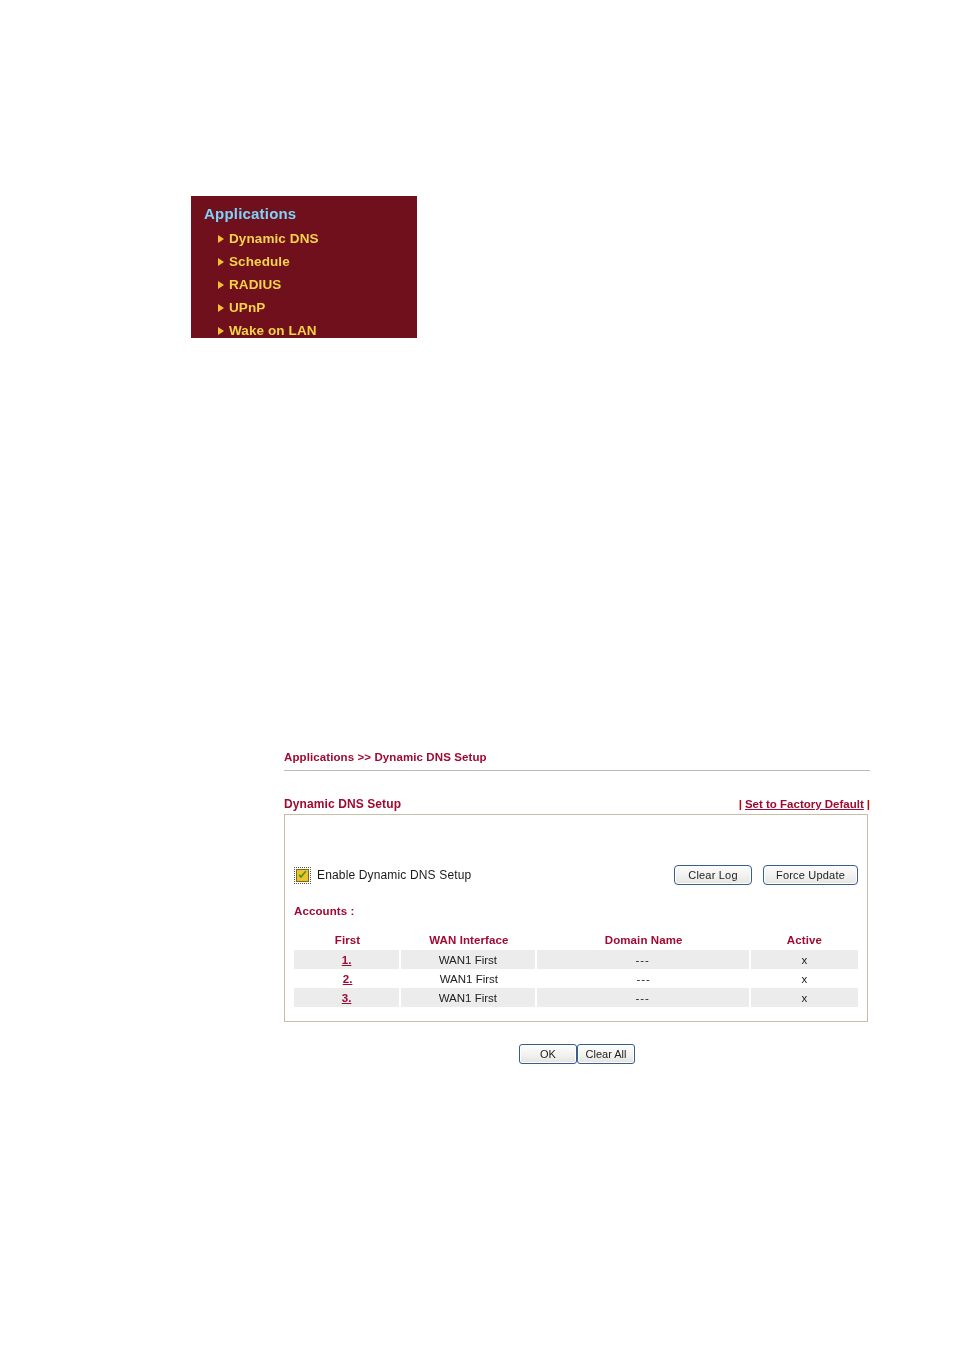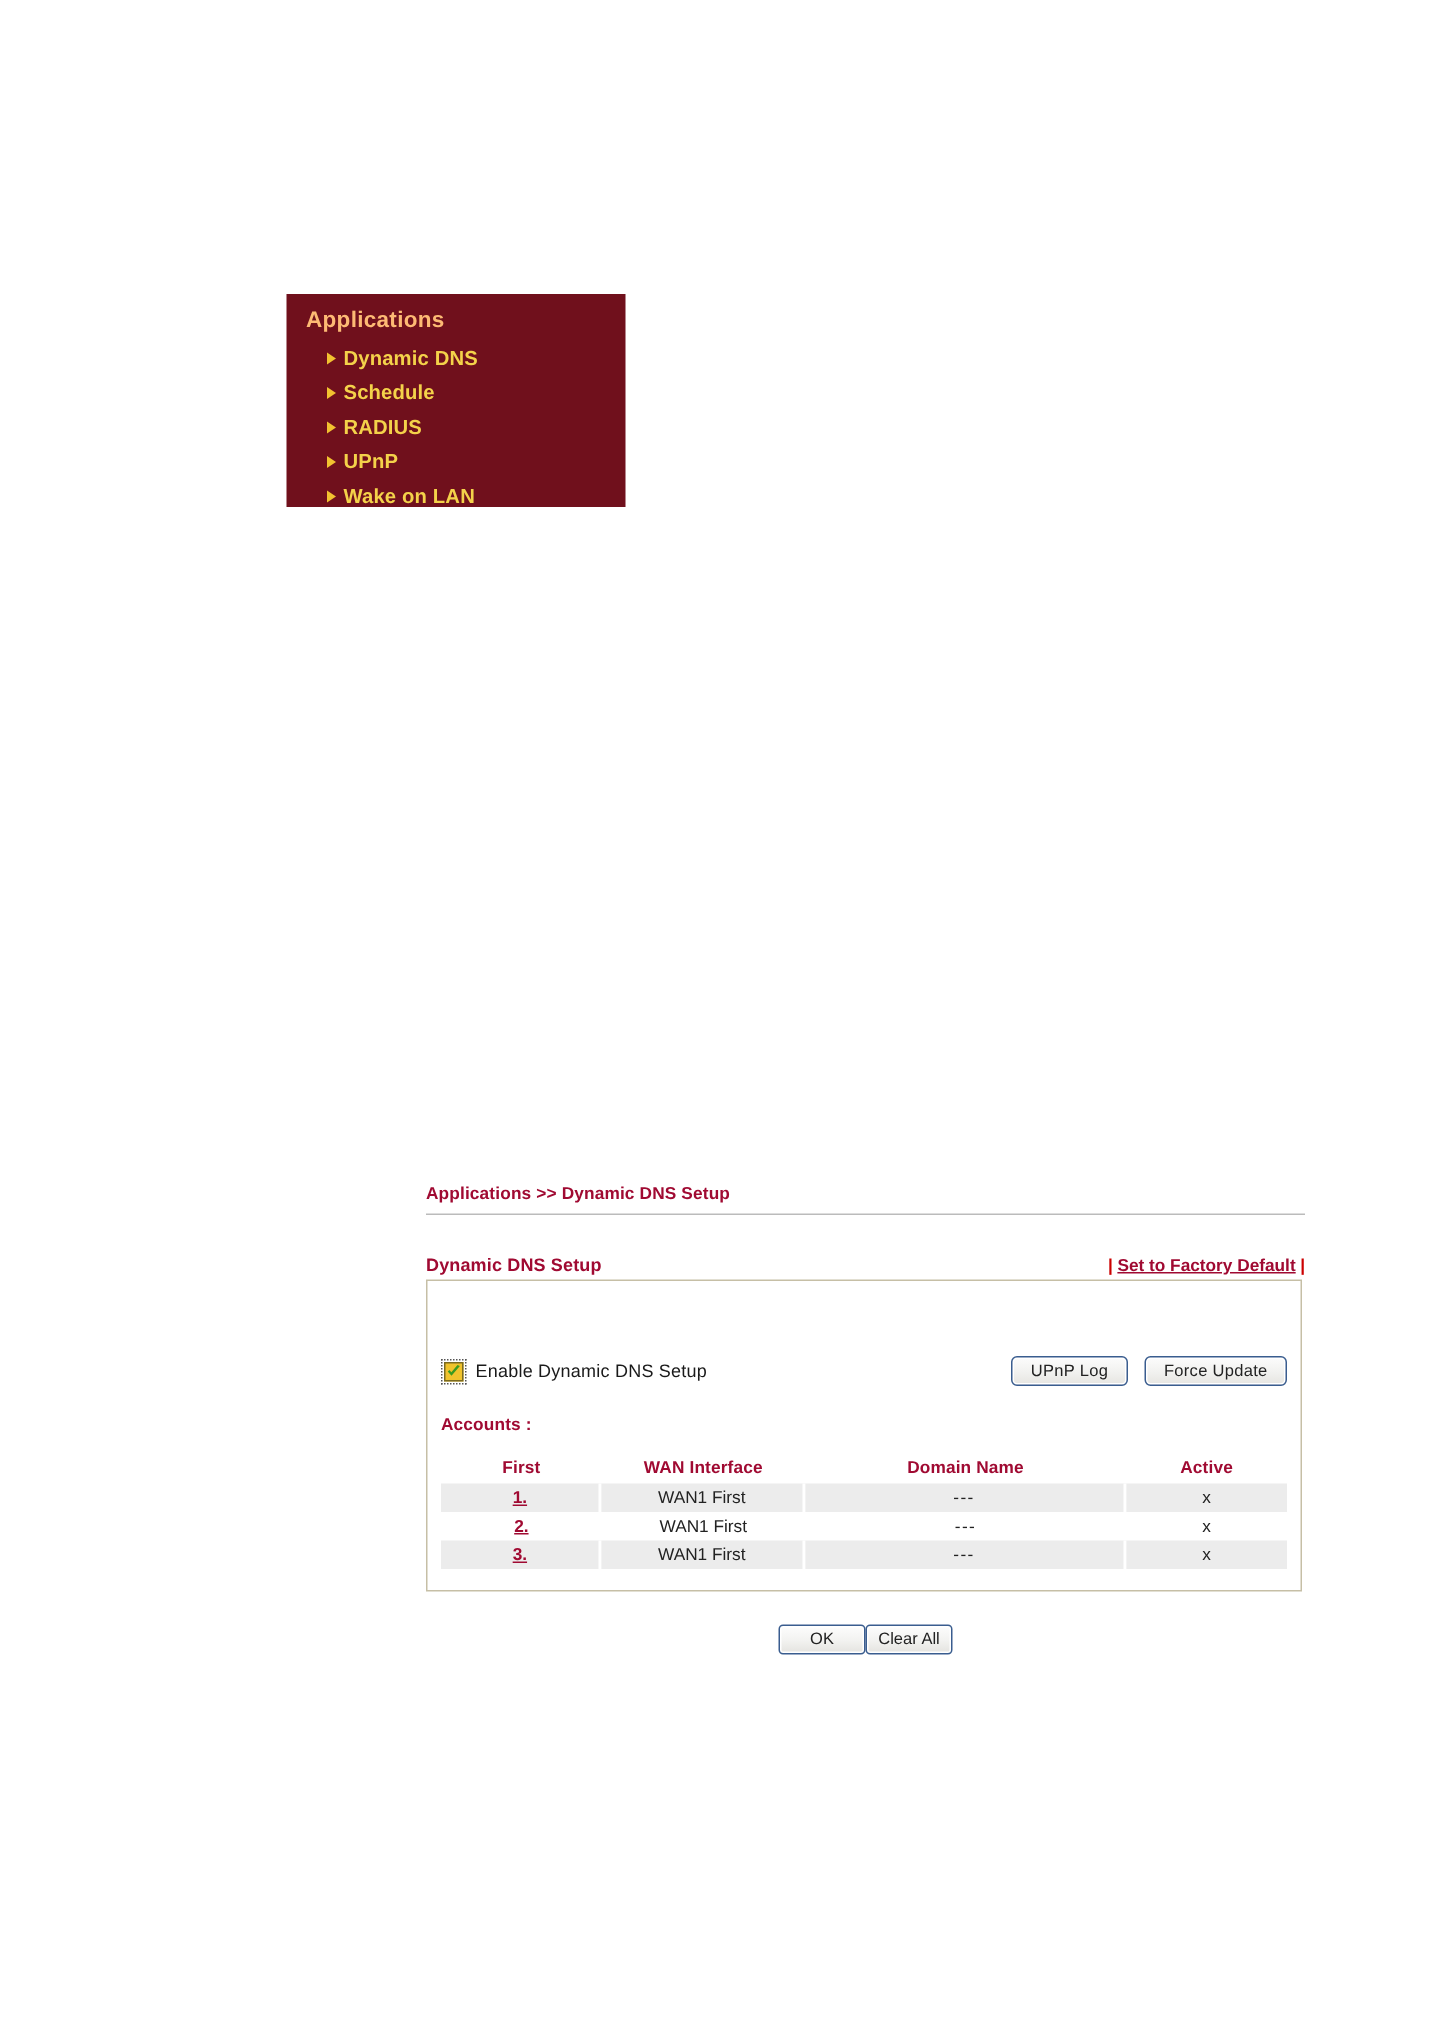--- a/index.html
+++ b/index.html
@@ -21,21 +21,21 @@
     position: absolute;
     left: 191px;
     top: 196px;
     width: 226px;
     height: 142px;
     background: #70101c;
     box-sizing: border-box;
     padding: 9px 0 0 0;
   }
   .menu-title {
-    color: #fdba74;
+    color: #7dd3fc;
     font-size: 15px;
     font-weight: bold;
     letter-spacing: 0.2px;
     padding: 0 4px 4px 13px;
     line-height: 18px;
   }
   .menu-item {
     display: flex;
     align-items: center;
     padding: 0 0 0 27px;
@@ -59,21 +59,21 @@
     font-size: 13.5px;
     font-weight: bold;
     letter-spacing: 0.1px;
     white-space: nowrap;
   }
 
   
   .content {
     position: absolute;
     left: 241px;
-    top: 789px;
+    top: 750px;
     width: 586px;
     padding-left: 43px;
   }
   .breadcrumb {
     color: #a00a32;
     font-size: 11.5px;
     font-weight: bold;
     letter-spacing: 0.1px;
     line-height: 14px;
     padding-bottom: 6px;
@@ -280,21 +280,21 @@
         <span class="chk-focus">
           <span class="chk-box">
             <svg width="11" height="11" viewBox="0 0 11 11" aria-hidden="true">
               <path d="M1.5 5.4 L4 8.2 L9.6 1.6 L8.0 1.0 L3.9 5.8 L2.6 4.3 Z" fill="#3a9a20"></path>
             </svg>
           </span>
         </span>
         <span class="enable-label">Enable Dynamic DNS Setup</span>
       </div>
       <div class="btn-group">
-        <button class="btn">UPnP Log</button>
+        <button class="btn">Clear Log</button>
         <button class="btn wide">Force Update</button>
       </div>
     </div>
 
     <div class="accounts-label">Accounts :</div>
 
     <table class="acct">
       <colgroup>
         <col style="width:19%">
         <col style="width:24%">

